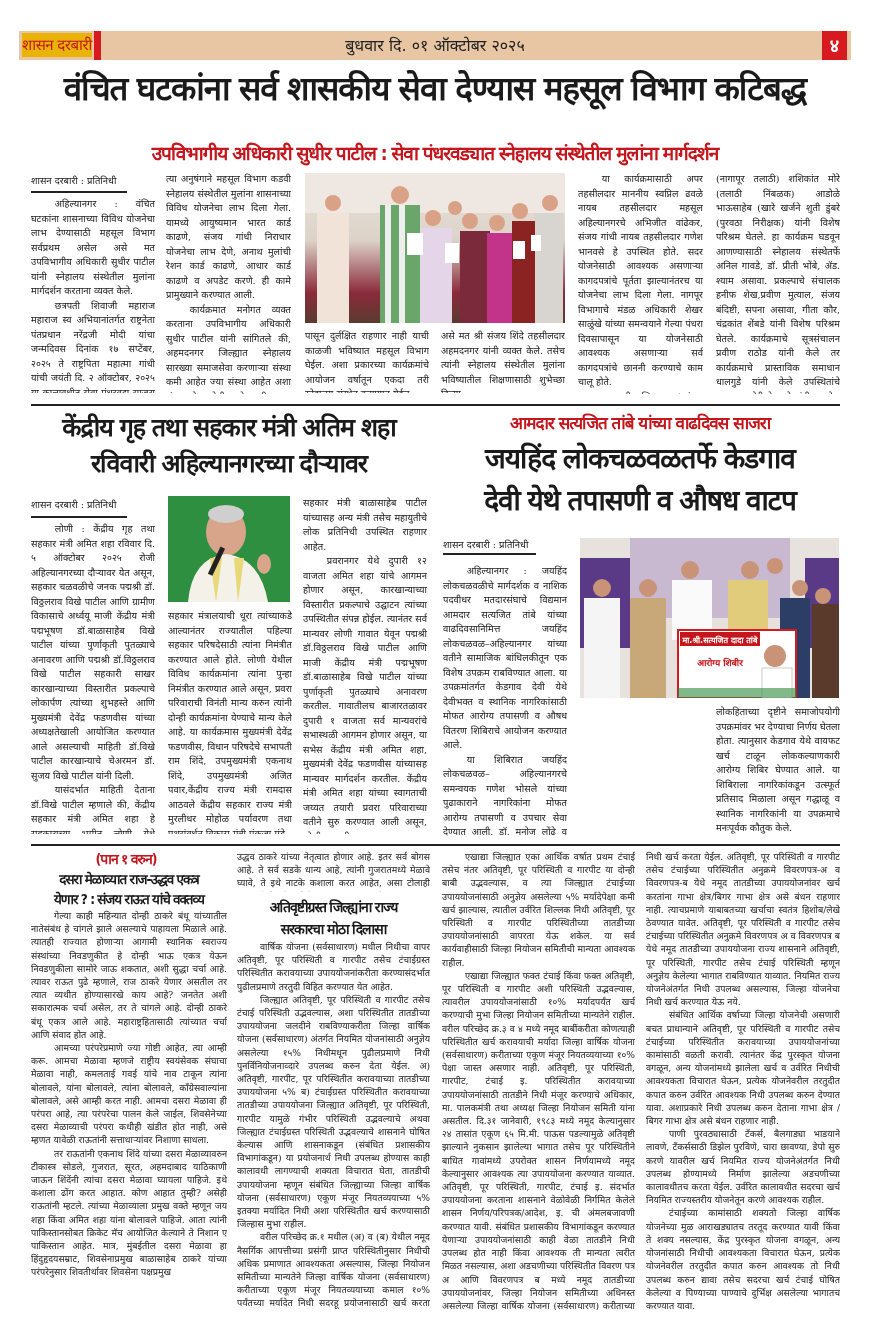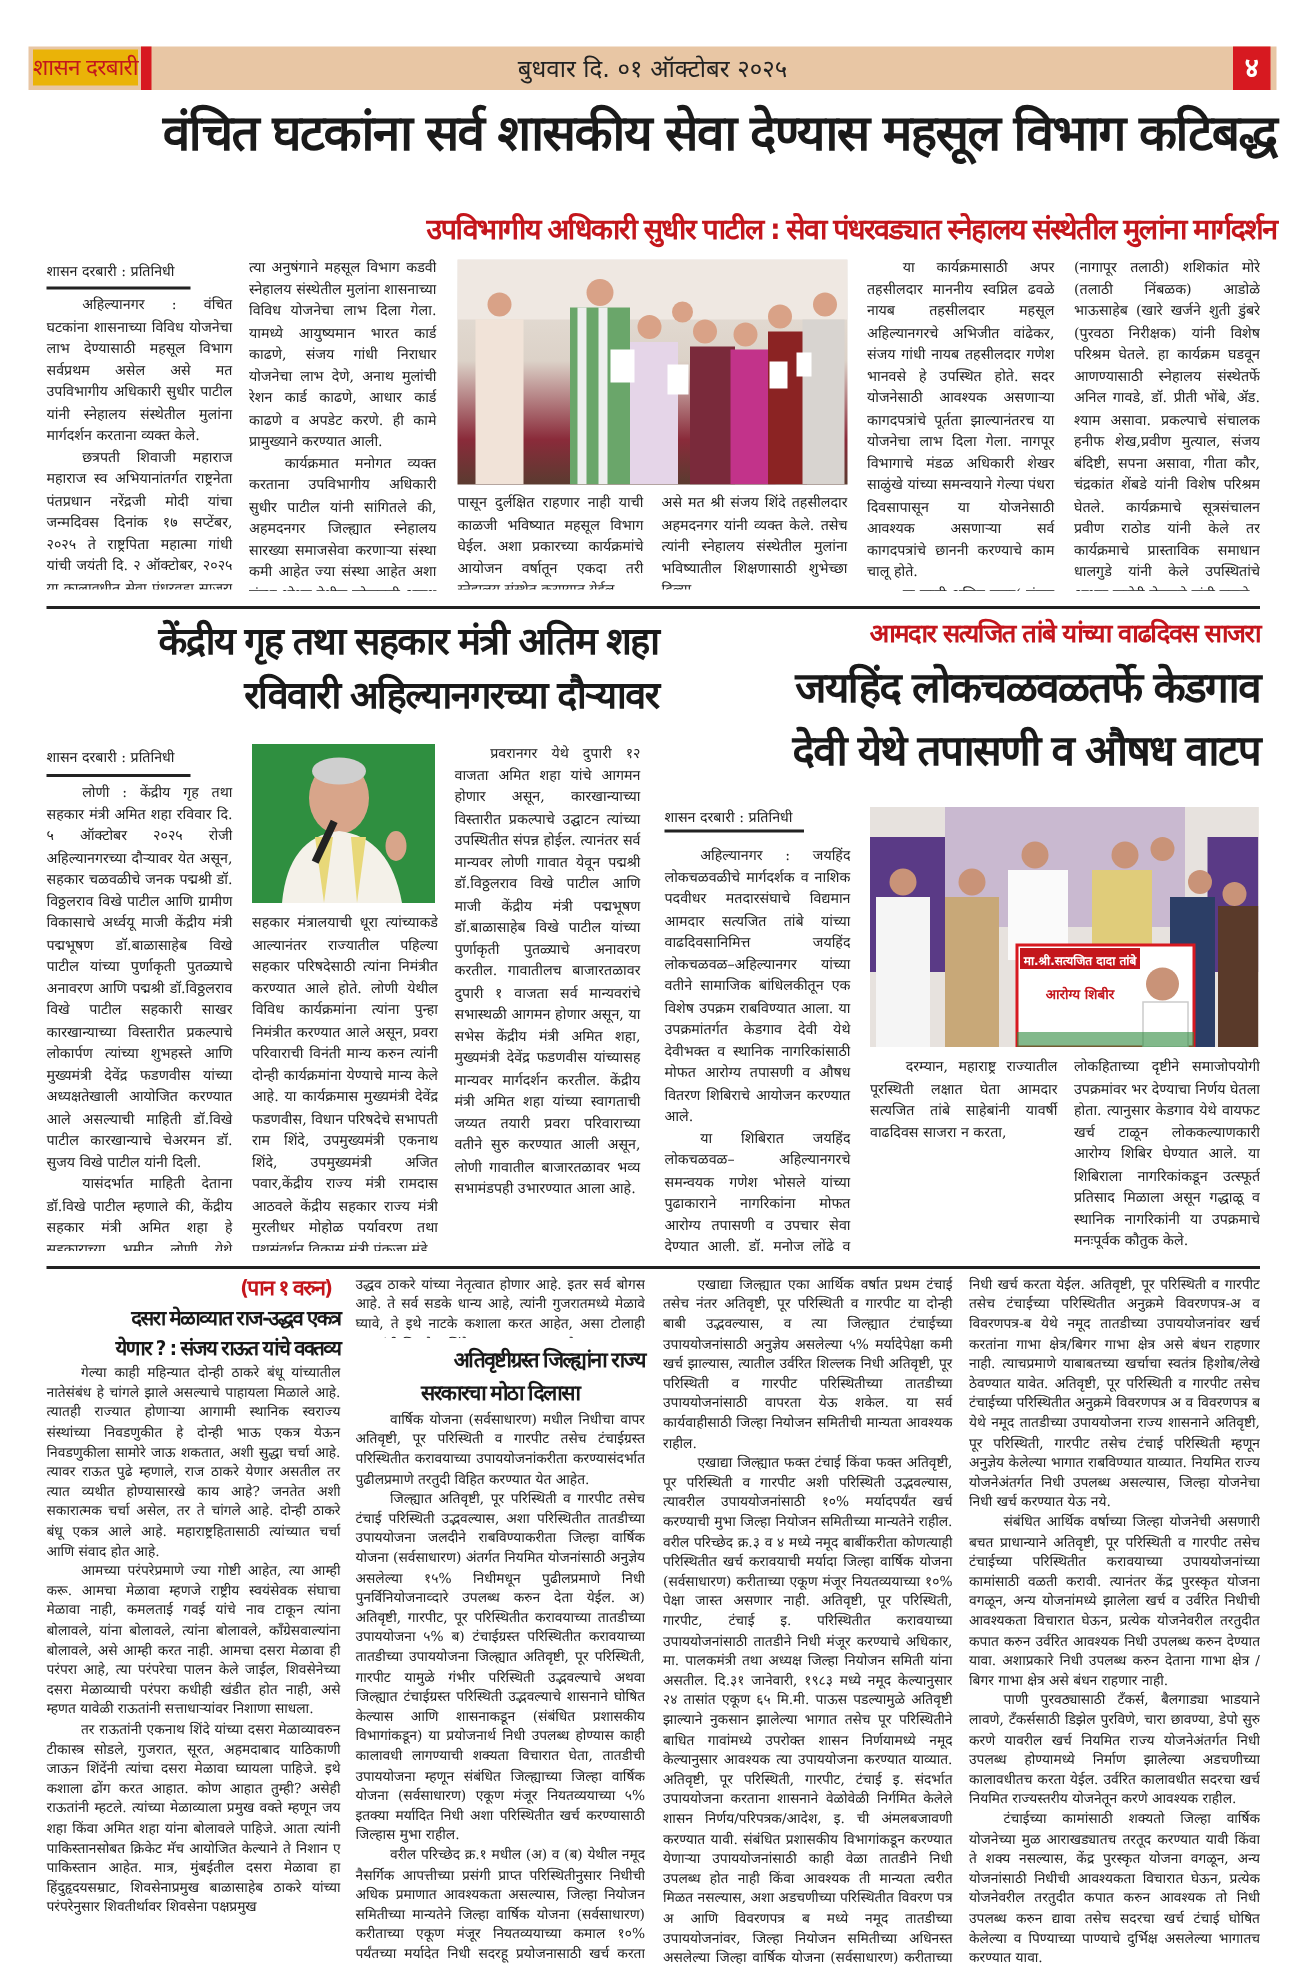--- a/index.html
+++ b/index.html
@@ -3,21 +3,21 @@
 <meta charset="utf-8">
 <style>
 *{box-sizing:border-box;margin:0;padding:0}
 body{width:870px;height:1321px;background:#fff;font-family:"DejaVu Serif",serif;color:#111;position:relative;overflow:hidden}
 .abs{position:absolute}
 .hbar{position:absolute;left:19px;top:31px;width:832px;height:29px;background:#e8c6a4}
 .logo{position:absolute;left:22px;top:33px;width:70px;height:24px;background:#eab308;color:#c4161c;font-family:"DejaVu Sans",sans-serif;font-weight:normal;font-size:15px;line-height:24px;text-align:center;letter-spacing:-0.5px}
 .logored{position:absolute;left:94px;top:31px;width:7px;height:29px;background:#d71920}
 .date{position:absolute;left:0;width:870px;top:31px;height:29px;line-height:29px;text-align:center;font-family:"DejaVu Sans",sans-serif;font-size:16px;color:#222}
 .pageno{position:absolute;left:822px;top:31px;width:25px;height:29px;background:#d71920;color:#fff;font-family:"DejaVu Sans",sans-serif;font-weight:bold;font-size:18px;line-height:29px;text-align:center}
-.headline{position:absolute;font-family:"DejaVu Sans Condensed","DejaVu Sans",sans-serif;font-weight:bold;text-align:right;white-space:nowrap;letter-spacing:-1px}
+.headline{position:absolute;font-family:"DejaVu Sans Condensed","DejaVu Sans",sans-serif;font-weight:bold;text-align:center;white-space:nowrap;letter-spacing:-1px}
 .red{color:#c4161c}
 .black{color:#1a1a1a}
 .col{position:absolute;font-size:9.5px;line-height:14.5px;text-align:justify;color:#222;overflow:hidden}
 .by{position:absolute;font-size:9.5px;color:#222}
 .byline-rule{position:absolute;height:1.5px;background:#222}
 .hr{position:absolute;height:1.5px;background:#222}
 .photo{position:absolute;overflow:hidden}
 .para{text-indent:2.5em}
 </style>
 </head>
@@ -106,20 +106,21 @@
     <path d="M42 62 L48 106 L54 62 Z" fill="#e8d879"></path>
       <path d="M66 62 L70 106 L76 62 Z" fill="#e8d879"></path>
     <rect x="46" y="50" width="5" height="30" fill="#222" transform="rotate(25 48 65)"></rect>
     <ellipse cx="96" cy="68" rx="7" ry="10" fill="#d8a58a"></ellipse>
   </svg>
 </div>
 <div class="col" style="left:168px;top:609px;width:124px;height:225px">
     <p>सहकार मंत्रालयाची धूरा त्यांच्याकडे आल्यानंतर राज्यातील पहिल्या सहकार परिषदेसाठी त्यांना निमंत्रीत करण्यात आले होते. लोणी येथील विविध कार्यक्रमांना त्यांना पुन्हा निमंत्रीत करण्यात आले असून, प्रवरा परिवाराची विनंती मान्य करुन त्यांनी दोन्ही कार्यक्रमांना येण्याचे मान्य केले आहे. या कार्यक्रमास मुख्यमंत्री देवेंद्र फडणवीस, विधान परिषदेचे सभापती राम शिंदे, उपमुख्यमंत्री एकनाथ शिंदे, उपमुख्यमंत्री अजित पवार,केंद्रीय राज्य मंत्री रामदास आठवले केंद्रीय सहकार राज्य मंत्री मुरलीधर मोहोळ पर्यावरण तथा पशुसंवर्धन विकास मंत्री पंकजा मुंडे,</p>
   </div>
 <div class="col" style="left:303px;top:496px;width:124px;height:338px">
+    <p>सहकार मंत्री बाळासाहेब पाटील यांच्यासह अन्य मंत्री तसेच महायुतीचे लोक प्रतिनिधी उपस्थित राहणार आहेत.</p>
     <p class="para">प्रवरानगर येथे दुपारी १२ वाजता अमित शहा यांचे आगमन होणार असून, कारखान्याच्या विस्तारीत प्रकल्पाचे उद्घाटन त्यांच्या उपस्थितीत संपन्न होईल. त्यानंतर सर्व मान्यवर लोणी गावात येवून पद्मश्री डॉ.विठ्ठलराव विखे पाटील आणि माजी केंद्रीय मंत्री पद्मभूषण डॉ.बाळासाहेब विखे पाटील यांच्या पुर्णाकृती पुतळ्याचे अनावरण करतील. गावातीलच बाजारतळावर दुपारी १ वाजता सर्व मान्यवरांचे सभास्थळी आगमन होणार असून, या सभेस केंद्रीय मंत्री अमित शहा, मुख्यमंत्री देवेंद्र फडणवीस यांच्यासह मान्यवर मार्गदर्शन करतील. केंद्रीय मंत्री अमित शहा यांच्या स्वागताची जय्यत तयारी प्रवरा परिवाराच्या वतीने सुरु करण्यात आली असून, लोणी गावातील बाजारतळावर भव्य सभामंडपही उभारण्यात आला आहे.</p>
   </div>
 
 <div class="abs" style="left:436px;top:410px;width:0;height:426px"></div>
 
 <div class="headline red" style="left:440px;width:400px;top:410px;font-size:17px;line-height:26px;font-family:'DejaVu Sans',sans-serif">आमदार सत्यजित तांबे यांच्या वाढदिवस साजरा</div>
 <div class="headline black" style="left:440px;width:400px;top:438px;font-size:28px;line-height:42px">जयहिंद लोकचळवळतर्फे केडगाव</div>
 <div class="headline black" style="left:440px;width:400px;top:480px;font-size:28px;line-height:42px">देवी येथे तपासणी व औषध वाटप</div>
 <div class="by" style="left:443px;top:538px">शासन दरबारी : प्रतिनिधी</div>
 <div class="byline-rule" style="left:443px;top:553px;width:93px"></div>
@@ -151,21 +152,20 @@
     <rect x="98" y="92" width="118" height="68" fill="#ffffff" stroke="#d71920" stroke-width="2"></rect>
     <rect x="100" y="94" width="80" height="14" fill="#c4161c"></rect>
     <text x="140" y="105" font-size="8" fill="#fff" text-anchor="middle" font-family="DejaVu Sans, sans-serif" font-weight="bold">मा.श्री.सत्यजित दादा तांबे</text>
     <text x="140" y="128" font-size="9" fill="#c4161c" text-anchor="middle" font-family="DejaVu Sans, sans-serif" font-weight="bold">आरोग्य शिबीर</text>
     <circle cx="195" cy="118" r="11" fill="#c99378"></circle>
     <rect x="182" y="130" width="30" height="30" fill="#ffffff" stroke="#ccc"></rect>
     <rect x="98" y="150" width="118" height="10" fill="#2e8b3e" opacity="0.6"></rect>
   </svg>
 </div>
 <div class="col" style="left:580px;top:705px;width:125px;height:130px">
-    <p class="para">दरम्यान, महाराष्ट्र राज्यातील पूरस्थिती लक्षात घेता आमदार सत्यजित तांबे साहेबांनी यावर्षी वाढदिवस साजरा न करता,</p>
   </div>
 <div class="col" style="left:716px;top:705px;width:124px;height:130px">
     <p>लोकहिताच्या दृष्टीने समाजोपयोगी उपक्रमांवर भर देण्याचा निर्णय घेतला होता. त्यानुसार केडगाव येथे वायफट खर्च टाळून लोककल्याणकारी आरोग्य शिबिर घेण्यात आले. या शिबिराला नागरिकांकडून उत्स्फूर्त प्रतिसाद मिळाला असून गद्धाळू व स्थानिक नागरिकांनी या उपक्रमाचे मनःपूर्वक कौतुक केले.</p>
   </div>
 
 <div class="hr" style="left:31px;top:844px;width:809px"></div>
 
 <div class="headline red" style="left:31px;width:190px;top:849px;font-size:14px;line-height:20px">(पान १ वरुन)</div>
 <div class="headline black" style="left:31px;width:196px;top:869px;font-size:13.5px;line-height:20px">दसरा मेळाव्यात राज-उद्धव एकत्र</div>
 <div class="headline black" style="left:31px;width:196px;top:889px;font-size:13.5px;line-height:20px">येणार ? : संजय राऊत यांचे वक्तव्य</div>

